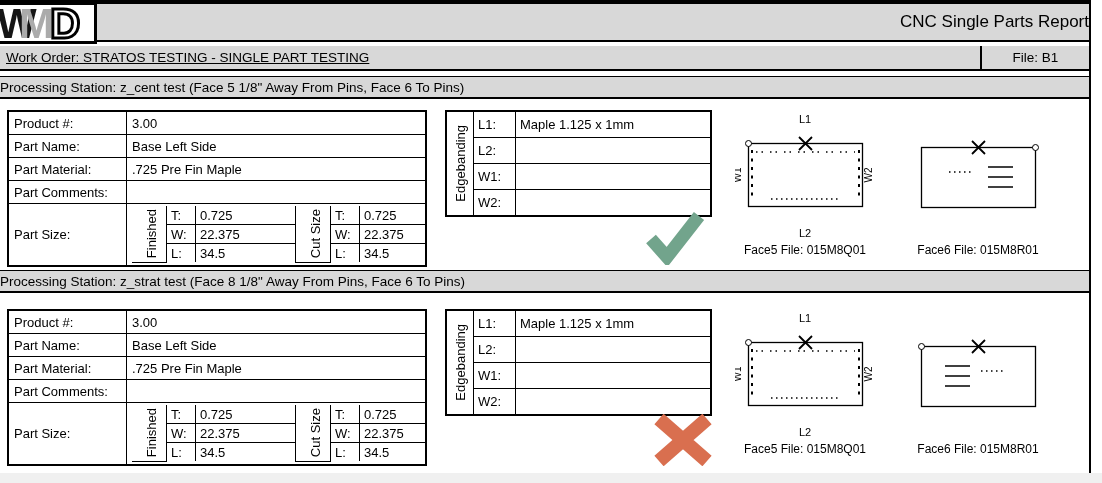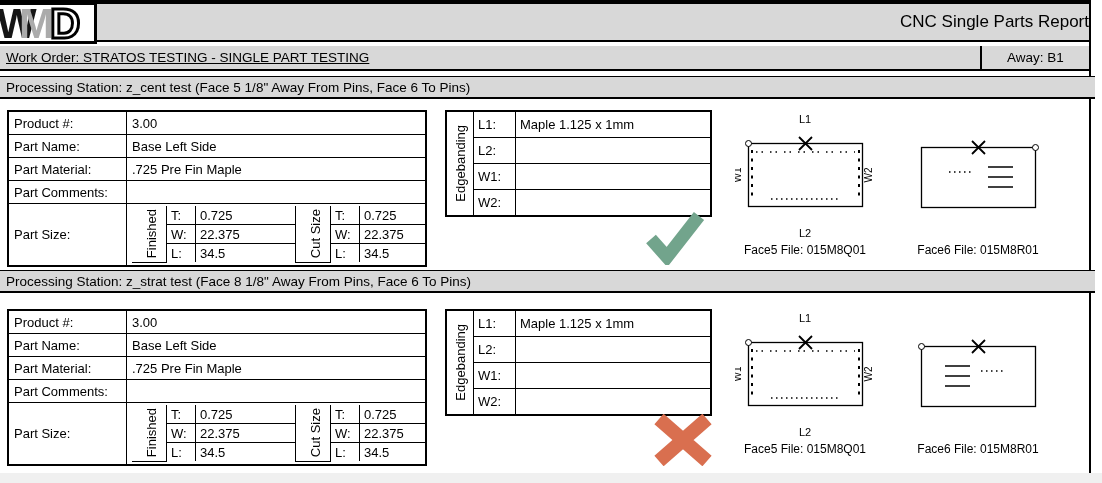--- a/index.html
+++ b/index.html
@@ -11,21 +11,21 @@
             border-bottom:2px solid #000;display:flex;align-items:center;justify-content:flex-end;}
   .title{font-size:17px;}
   .logo-box{position:absolute;left:0;top:2px;width:97px;height:42px;background:#fff;border:3px solid #000;border-left:none;box-sizing:border-box;}
   .wo-row{position:absolute;left:0;top:46px;width:1089px;height:23px;background:var(--header-bg,#d8d8d8);
           border-bottom:2px solid #000;}
   .wo-text{position:absolute;left:6px;top:4px;font-size:13.5px;text-decoration:underline;}
   .batch-cell{position:absolute;left:980px;top:0;width:109px;height:23px;border-left:2px solid #000;
               box-sizing:border-box;display:flex;align-items:center;justify-content:center;font-size:13.5px;}
   .station-bar{position:absolute;left:0;width:1089px;height:20px;background:var(--header-bg,#d8d8d8);
                border-top:1px solid #000;border-bottom:2px solid #000;font-size:13.5px;
-               display:flex;align-items:center;padding-left:6px;box-sizing:content-box;}
+               display:flex;align-items:center;box-sizing:content-box;}
   .bar1{top:76px;} .bar2{top:270px;}
   .section{position:absolute;left:0;width:1089px;height:172px;}
   .sec1{top:99px;} .sec2{top:298px;}
 
   table.details{position:absolute;left:7px;top:11px;width:420px;border-collapse:collapse;
                 border:2px solid #000;font-size:13px;table-layout:fixed;padding-left:25px;}
   table.details td{border:1px solid #000;padding:2px 0 2px 5px;height:18px;vertical-align:middle;}
   td.lbl{width:112px;}
   td.psz{padding:0;height:57px;}
   table.ps{width:100%;height:100%;border-collapse:collapse;font-size:13px;table-layout:fixed;}
@@ -68,21 +68,21 @@
   <div class="logo-box">
     <svg width="91" height="36" viewBox="0 0 91 36">
       <text x="-3" y="33" font-size="42" font-weight="bold" fill="#151515">W</text>
       <text x="19" y="33" font-size="42" font-weight="bold" fill="#ababab">M</text>
       <text x="50" y="33" font-size="42" font-weight="bold" fill="#ffffff" stroke="#000" stroke-width="3">D</text>
     </svg>
   </div>
 
   <div class="wo-row">
     <div class="wo-text">Work Order: STRATOS TESTING - SINGLE PART TESTING</div>
-    <div class="batch-cell">Away: B1</div>
+    <div class="batch-cell">File: B1</div>
   </div>
 
   <div class="station-bar bar1">
     <span>Processing Station: z_cent test (Face 5 1/8" Away From Pins, Face 6 To Pins)</span>
   </div>
 
   <div class="section sec1">
 
     <table class="details">
       <tbody>

